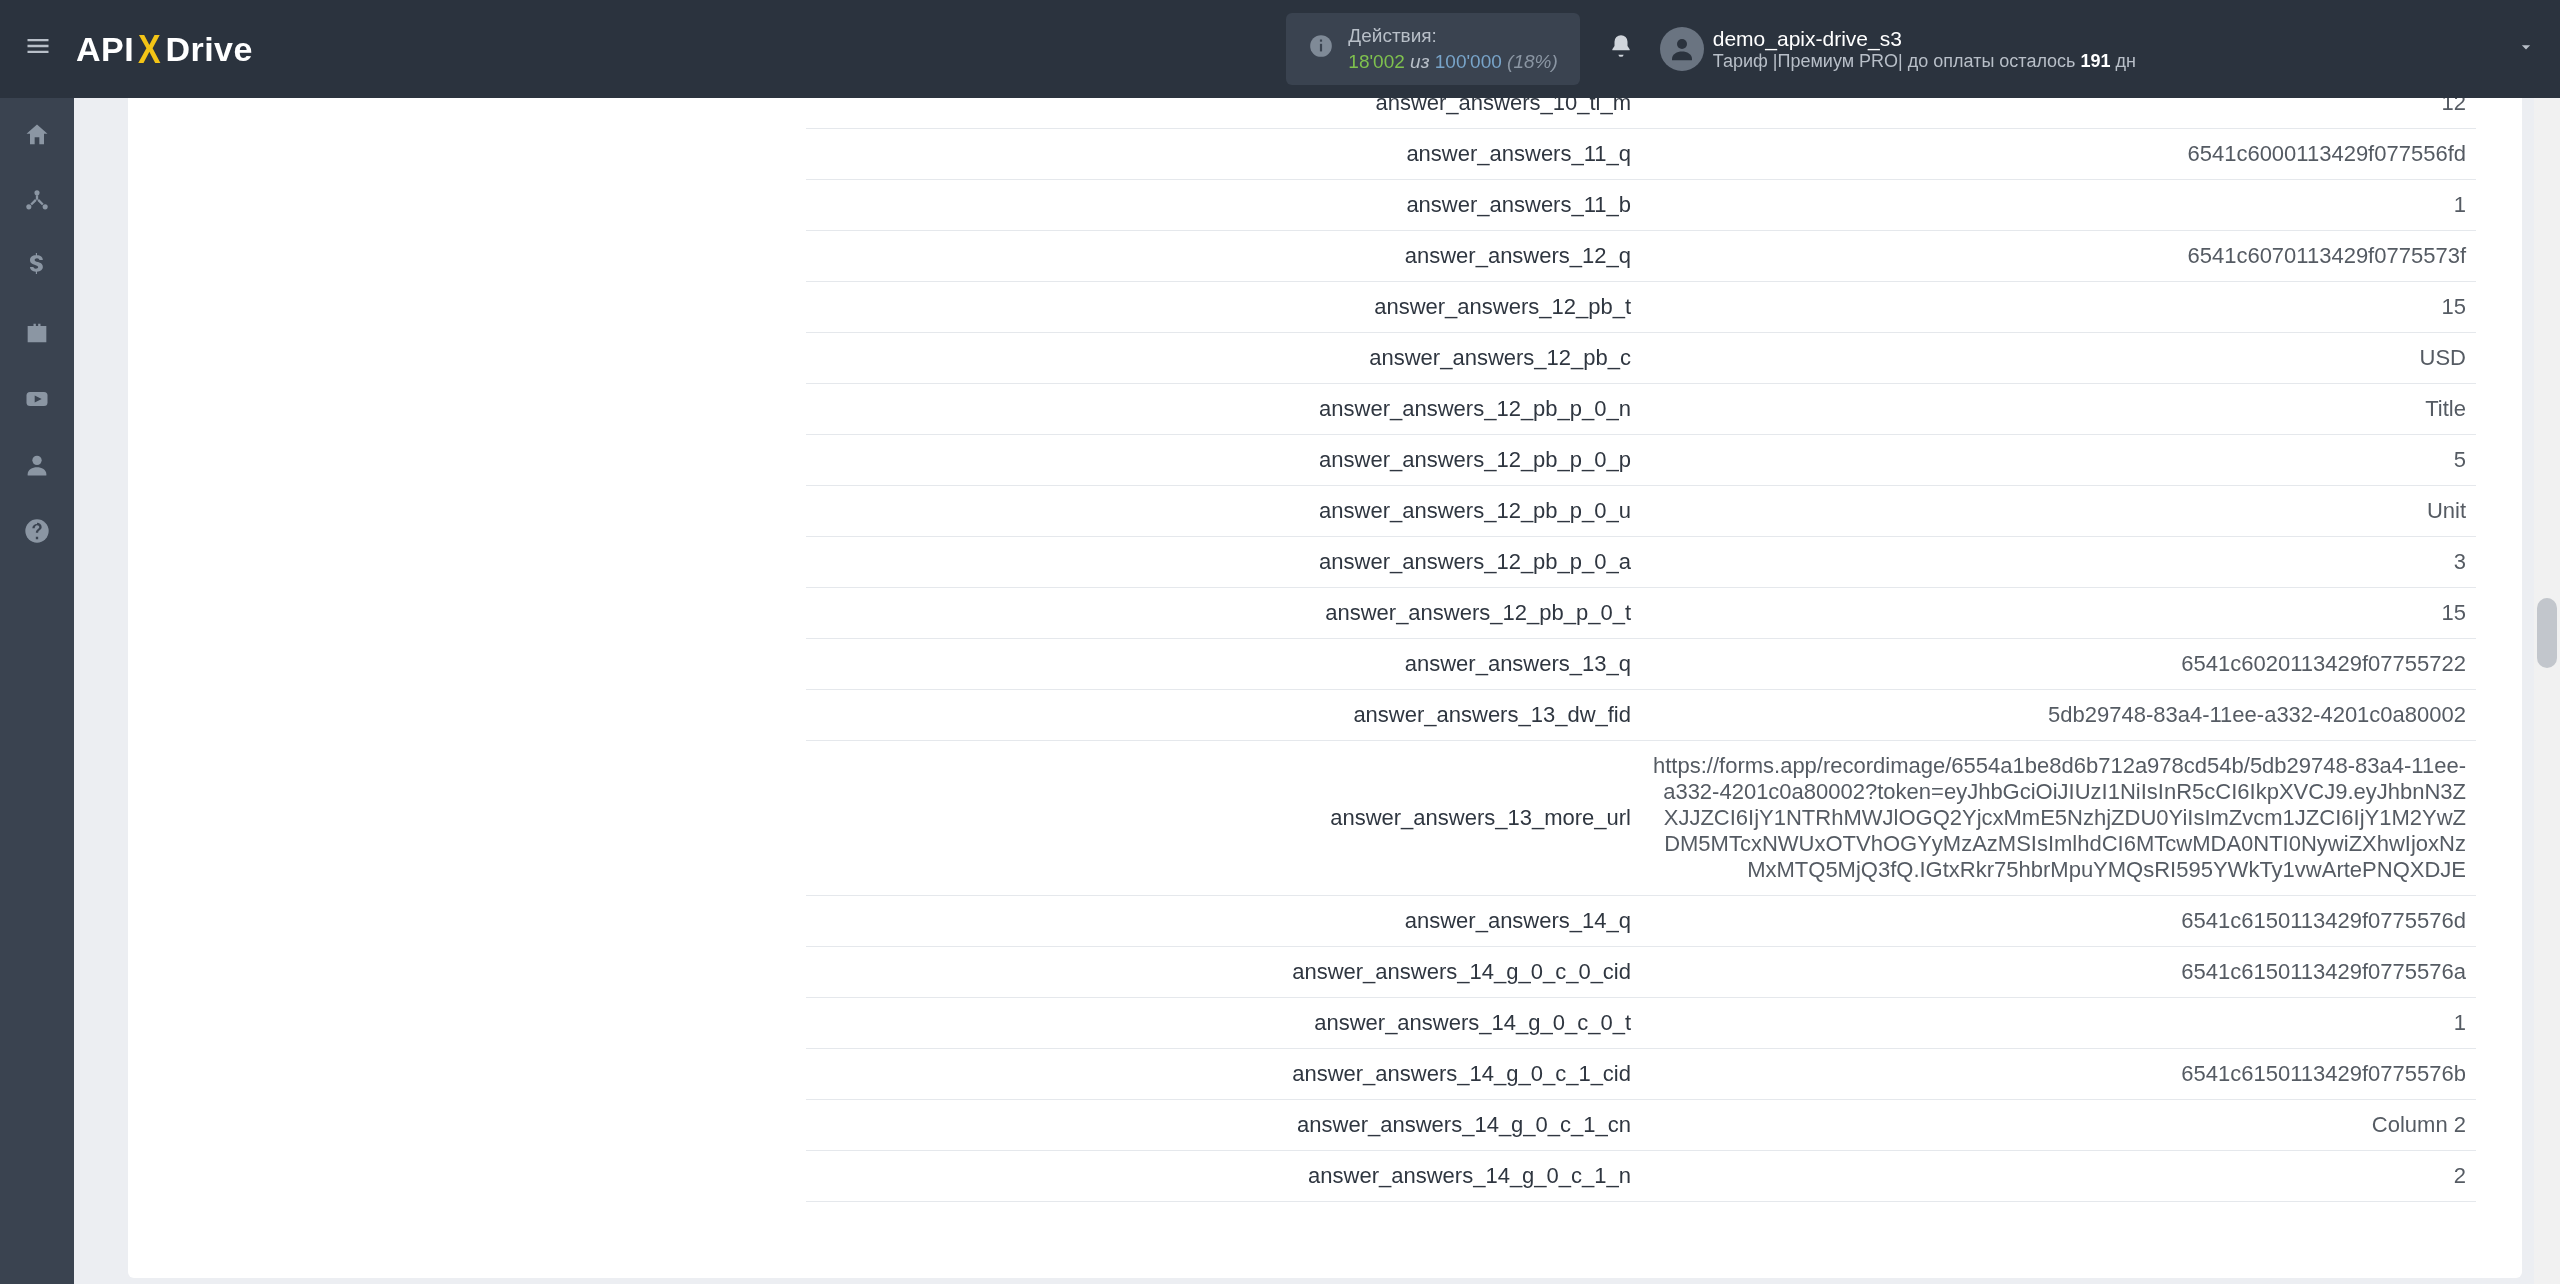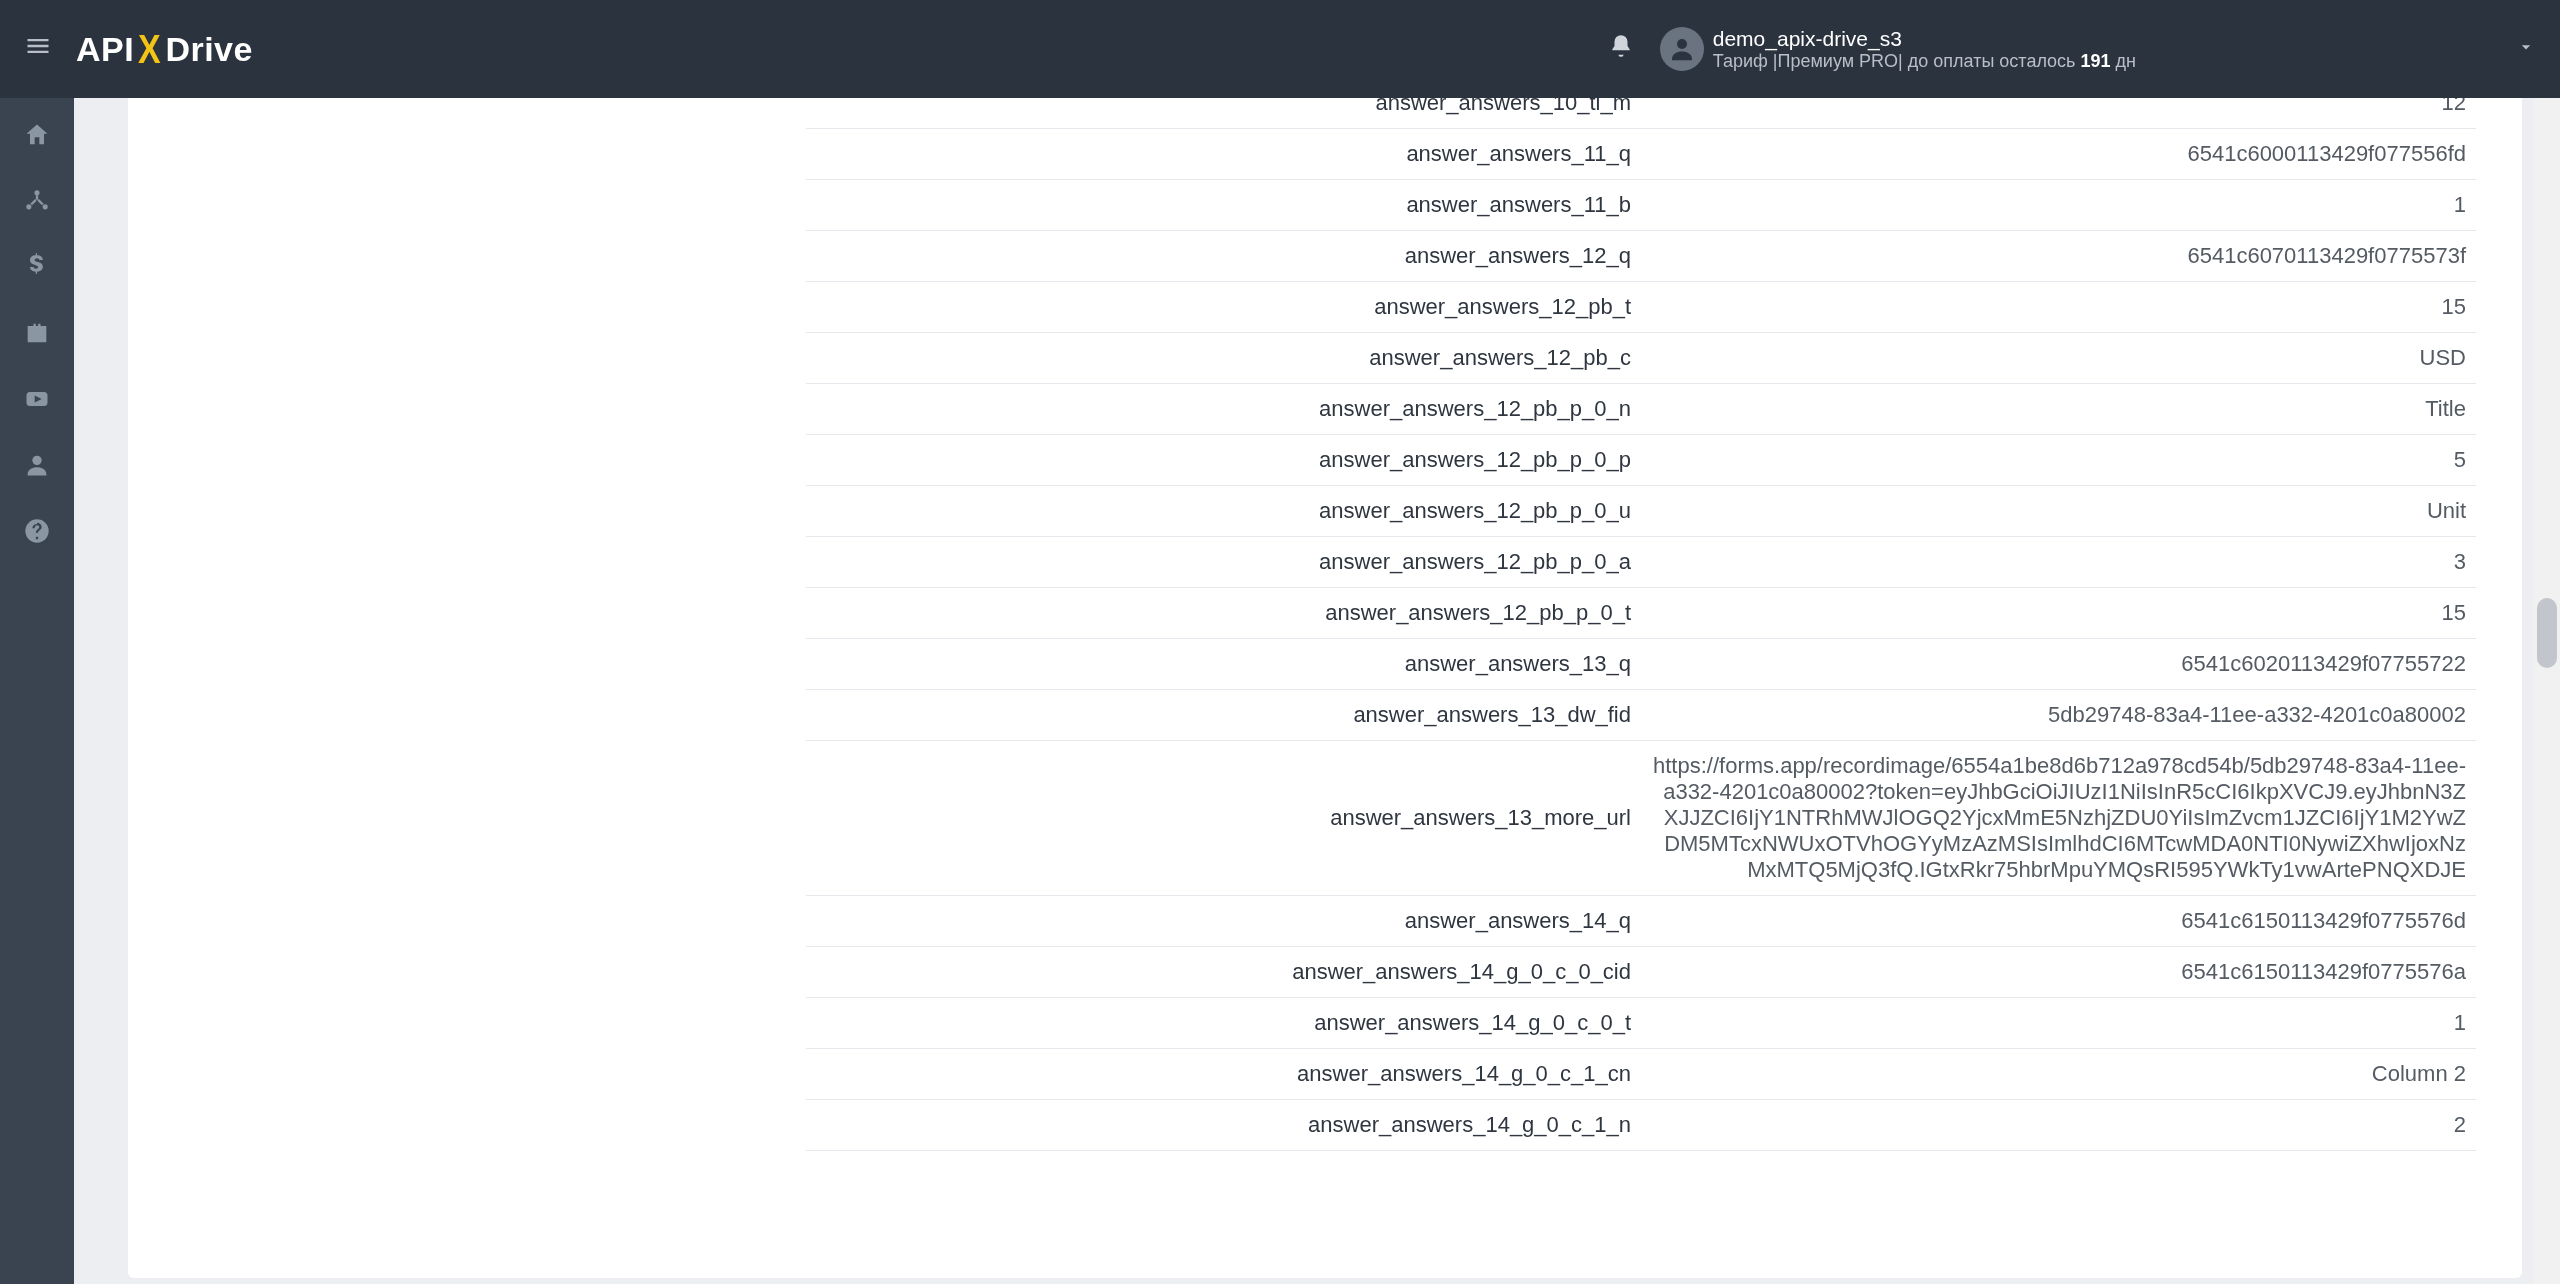--- a/index.html
+++ b/index.html
@@ -55,20 +55,35 @@
     <svg viewBox="0 0 24 24" width="28" height="28">
         <path fill="#b8bfc8" d="M3 6h18v2H3zM3 11h18v2H3zM3 16h18v2H3z"></path>
       </svg>
   </div>
   <div class="logo">
     <span>API</span>
     <span class="x">X</span>
     <span>Drive</span>
   </div>
   <div class="header-spacer"></div>
+  <div class="actions-box">
+    <span class="info-icon">
+      <svg viewBox="0 0 24 24" width="26" height="26">
+          <circle cx="12" cy="12" r="10" fill="#7f8a97"></circle>
+          <rect x="11" y="10" width="2" height="7" fill="#3a4350"></rect>
+          <rect x="11" y="6" width="2" height="2" fill="#3a4350"></rect>
+        </svg>
+    </span>
+    <div class="actions-text">
+      <div class="line1">Действия:</div>
+      <div class="line2">
+        <span class="used">18'002</span><span class="sep"> из </span><span class="total">100'000</span><span class="pct"> (18%)</span>
+      </div>
+    </div>
+  </div>
   <div class="bell">
     <svg viewBox="0 0 24 24" width="26" height="26">
         <path fill="#d0d5db" d="M12 2a6 6 0 0 0-6 6v4l-2 3v1h16v-1l-2-3V8a6 6 0 0 0-6-6zm0 20a2.5 2.5 0 0 0 2.45-2h-4.9A2.5 2.5 0 0 0 12 22z"></path>
       </svg>
   </div>
   <div class="user-block">
     <div class="avatar">
       <svg viewBox="0 0 24 24">
           <circle cx="12" cy="8" r="4"></circle>
           <path d="M4 20c0-4 4-6 8-6s8 2 8 6v1H4z"></path>
@@ -199,20 +214,24 @@
             </tr>
             <tr>
               <td>answer_answers_14_g_0_c_0_cid</td>
               <td>6541c6150113429f0775576a</td>
             </tr>
             <tr>
               <td>answer_answers_14_g_0_c_0_t</td>
               <td>1</td>
             </tr>
             <tr>
+              <td>answer_answers_14_g_0_c_1_cid</td>
+              <td>6541c6150113429f0775576b</td>
+            </tr>
+            <tr>
               <td>answer_answers_14_g_0_c_1_cn</td>
               <td>Column 2</td>
             </tr>
             <tr>
               <td>answer_answers_14_g_0_c_1_n</td>
               <td>2</td>
             </tr>
           </tbody>
       </table>
     </div>

